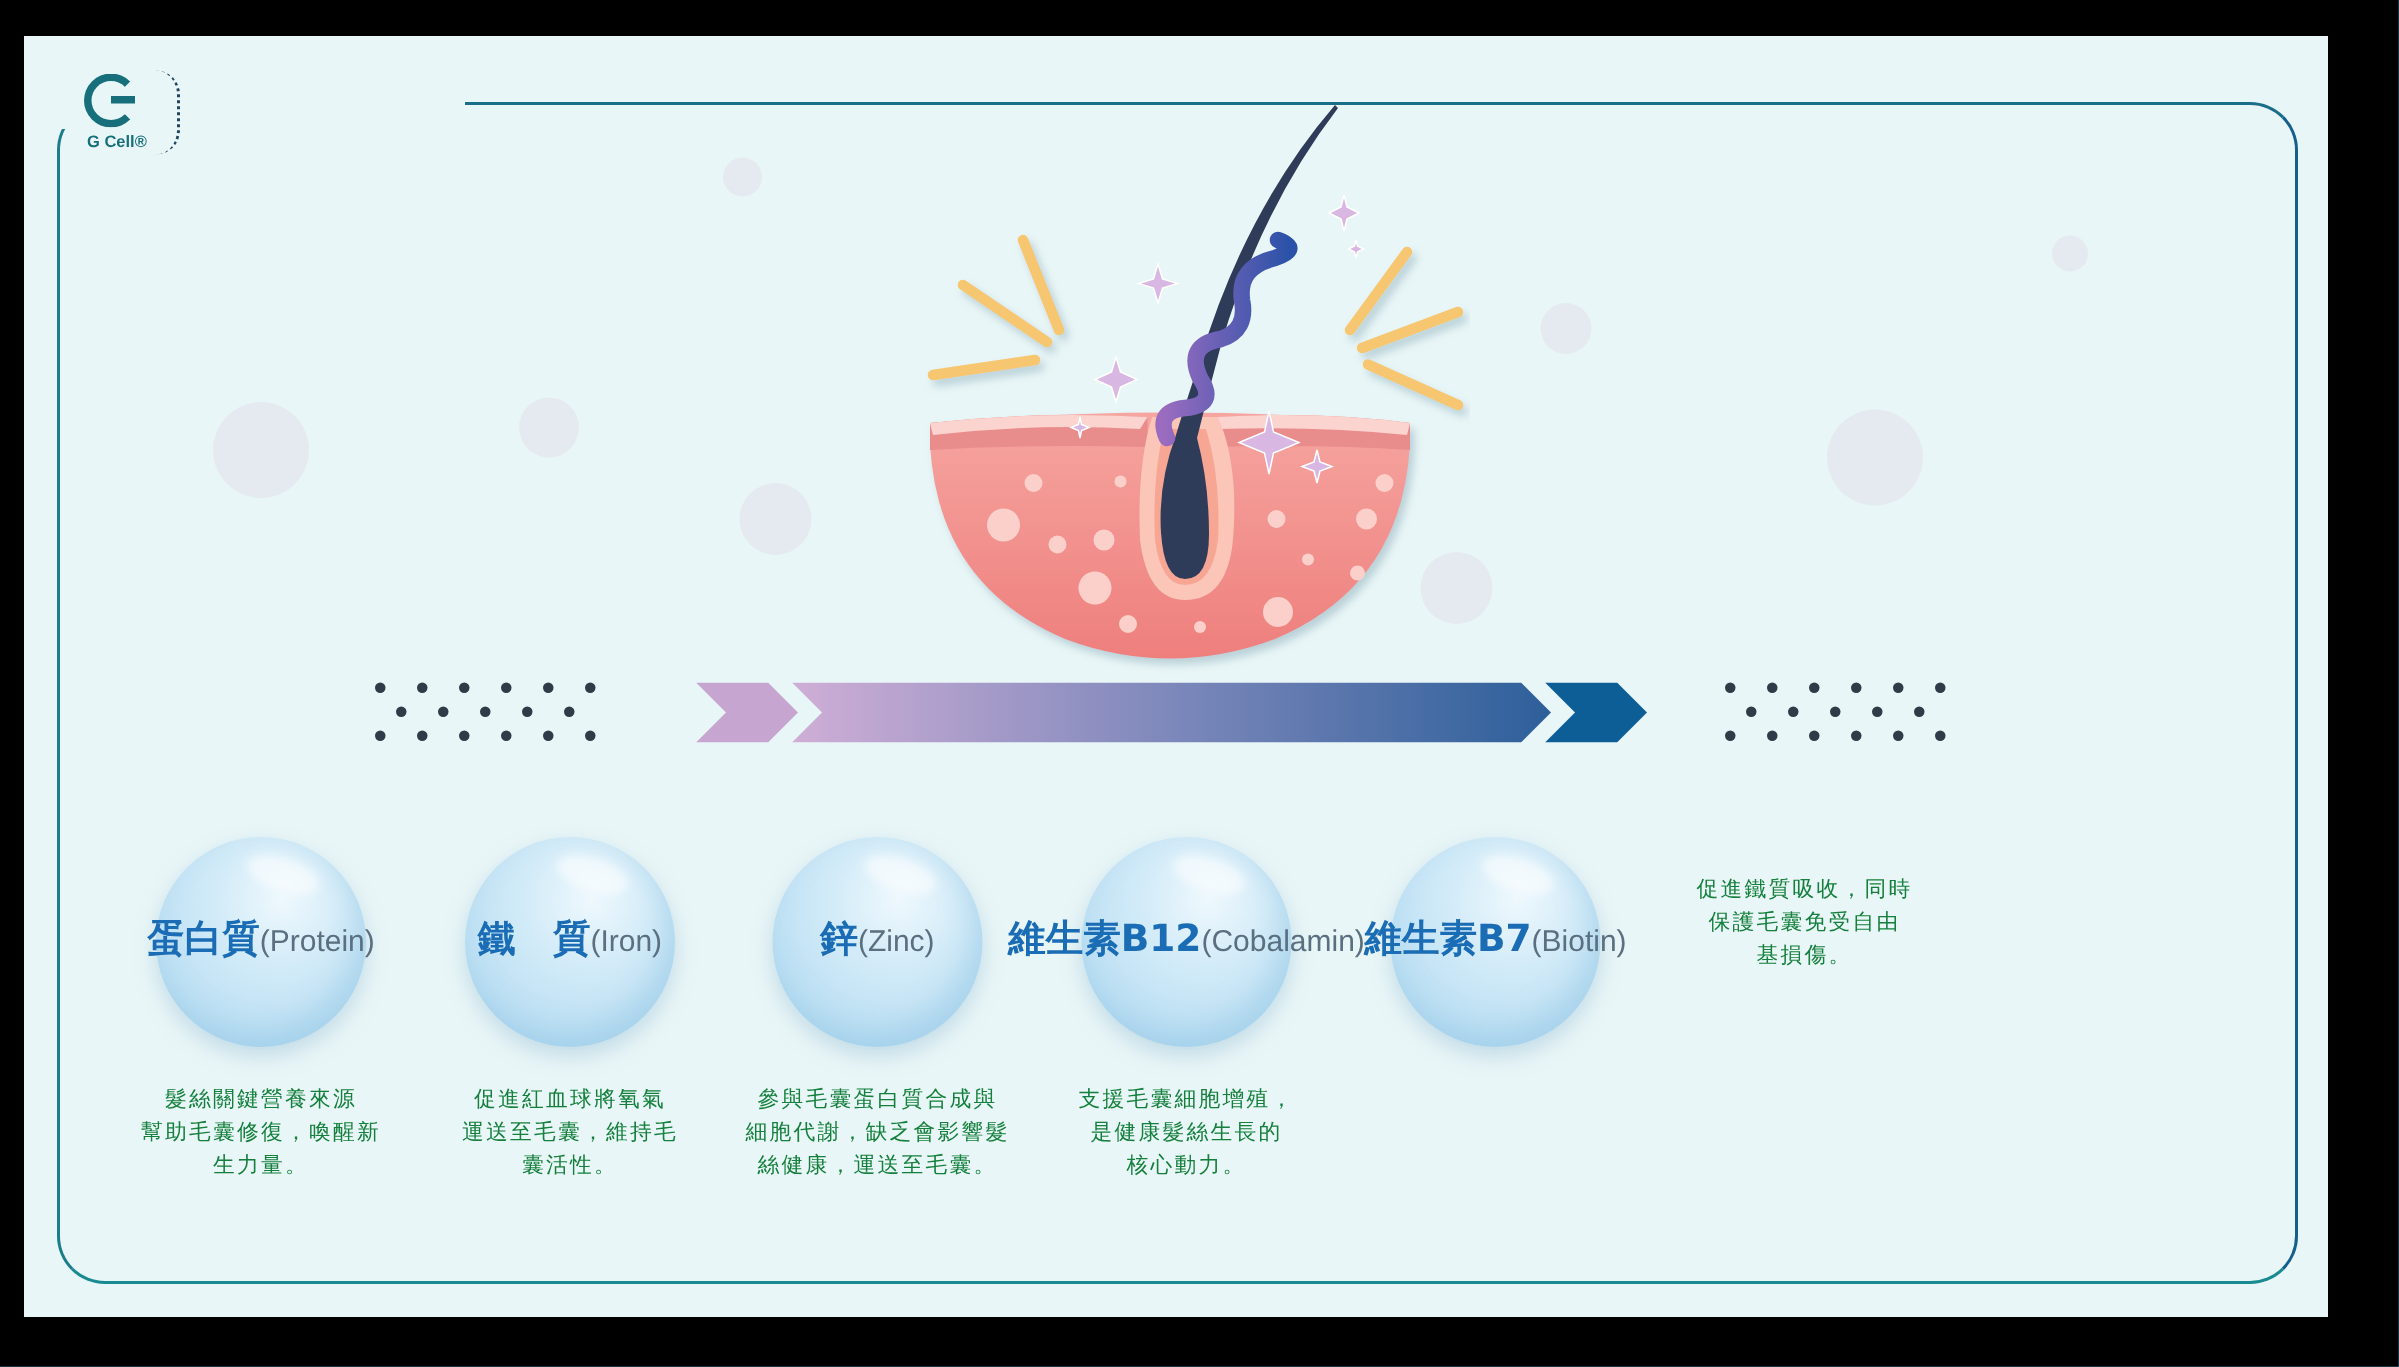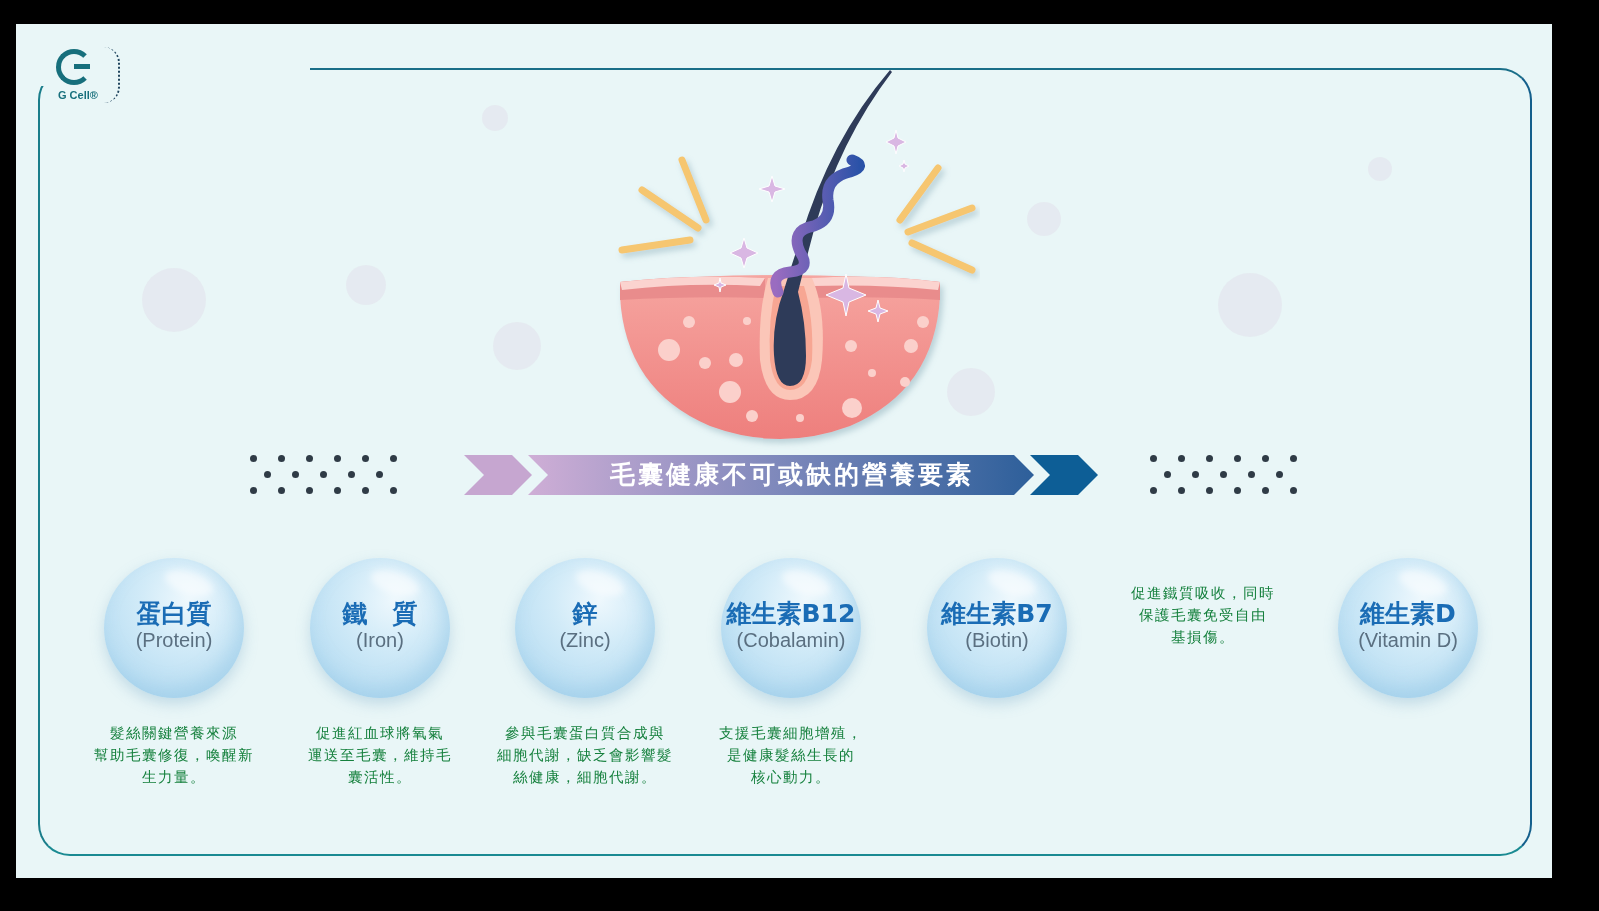--- a/index.html
+++ b/index.html
@@ -54,21 +54,21 @@
     position:absolute; left:130px; top:0; width:440px; height:40px; line-height:40px;
     text-align:left; padding-left:16px; color:#fff; font-size:25px; letter-spacing:3px; font-weight:bold;
   }
 
   
   .nutrient { position:absolute; top:558px; width:210px; }
   .orb {
     position:relative; margin:0 auto; width:140px; height:140px; border-radius:50%;
     background: radial-gradient(circle at 60% 30%, #eef8fd 0%, #d2ebf8 35%, #b9def3 75%, #a8d3ee 100%);
     box-shadow: 0 6px 14px rgba(120,170,200,.35), inset -6px -10px 18px rgba(150,200,230,.5);
-    display:flex; flex-direction:column; align-items:center; justify-content:center;
+    display:flex; flex-direction:row; align-items:center; justify-content:center;
   }
   .orb-hl {
     position:absolute; left:60px; top:14px; width:50px; height:22px; border-radius:50%;
     background:rgba(255,255,255,.55); transform:rotate(18deg); filter:blur(3px);
   }
   .orb-name {
     position:relative; font-size:25px; font-weight:bold; color:#1a6cb5; line-height:1.1; margin-top:-4px;
     white-space:nowrap;
   }
   .orb-en {
@@ -217,21 +217,20 @@
       <linearGradient id="bn" x1="0" y1="0" x2="1" y2="0">
         <stop offset="0" stop-color="#cfaed6"></stop>
         <stop offset="0.5" stop-color="#7d88bb"></stop>
         <stop offset="1" stop-color="#2d5f9a"></stop>
       </linearGradient>
     </defs>
     <polygon points="0,0 48,0 68,20 48,40 0,40 20,20" fill="#c6a6d0"></polygon>
     <polygon points="64,0 550,0 570,20 550,40 64,40 84,20" fill="url(#bn)"></polygon>
     <polygon points="566,0 614,0 634,20 614,40 566,40 586,20" fill="#0d5e96"></polygon>
   </svg>
-  <div class="banner-title">毛囊健康不可或缺的營養要素</div>
 </div>
 
 <div class="nutrient" style="left:69px;">
   <div class="orb">
       <div class="orb-hl"></div>
     <div class="orb-name">蛋白質</div>
     <div class="orb-en">(Protein)</div>
   </div>
   <div class="desc">
     <div>髮絲關鍵營養來源</div>
@@ -255,21 +254,21 @@
 
 <div class="nutrient" style="left:480px;">
   <div class="orb">
       <div class="orb-hl"></div>
     <div class="orb-name">鋅</div>
     <div class="orb-en">(Zinc)</div>
   </div>
   <div class="desc">
     <div>參與毛囊蛋白質合成與</div>
     <div>細胞代謝，缺乏會影響髮</div>
-    <div>絲健康，細胞代謝。</div>
+    <div>絲健康，運送至毛囊。</div>
   </div>
 </div>
 
 <div class="nutrient" style="left:686px;">
   <div class="orb">
       <div class="orb-hl"></div>
     <div class="orb-name">維生素B12</div>
     <div class="orb-en">(Cobalamin)</div>
   </div>
   <div class="desc">
@@ -289,18 +288,13 @@
 
 <div class="nutrient" style="left:1098px;">
   <div class="desc">
     <div>促進鐵質吸收，同時</div>
     <div>保護毛囊免受自由</div>
     <div>基損傷。</div>
   </div>
 </div>
 
 <div class="nutrient" style="left:1303px;">
-  <div class="orb">
-      <div class="orb-hl"></div>
-    <div class="orb-name">維生素D</div>
-    <div class="orb-en">(Vitamin D)</div>
-  </div>
 </div>
 
 </body></html>

